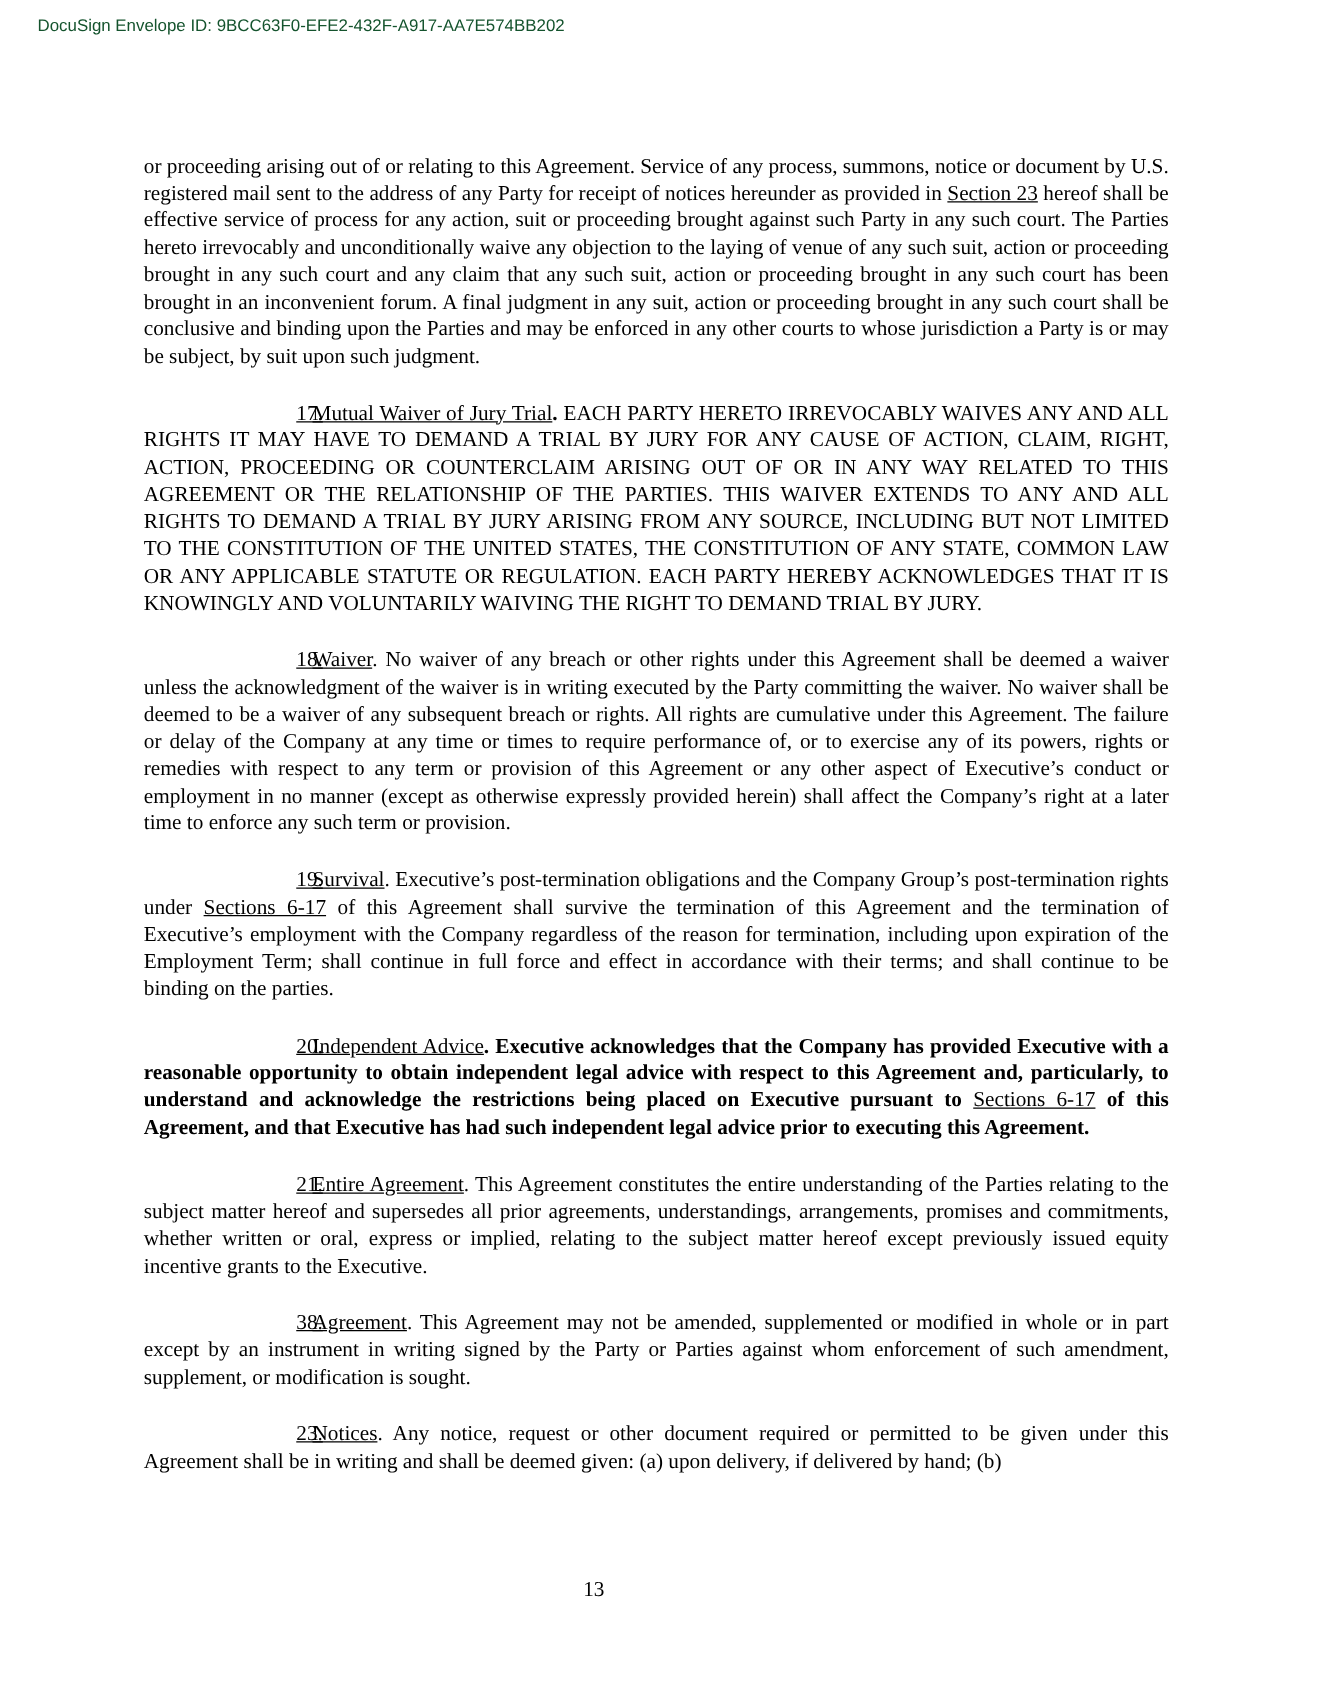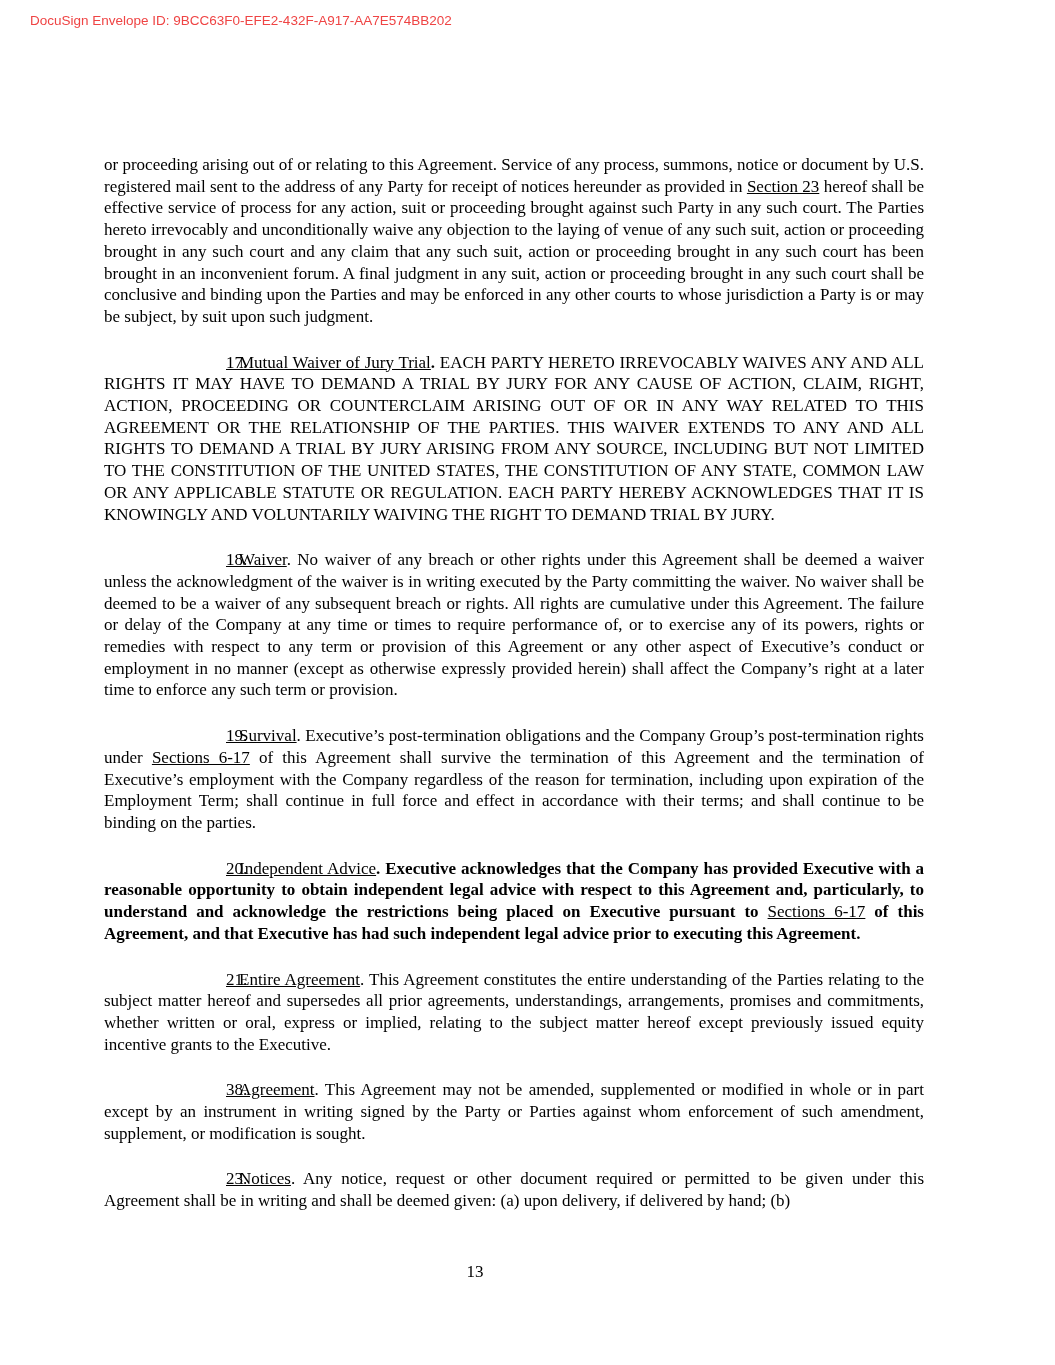--- a/index.html
+++ b/index.html
@@ -9,28 +9,27 @@
     color: #000000;
     font-family: "Liberation Serif", serif;
     position: relative;
     overflow: hidden;
   }
   .envelope-header {
     position: absolute;
     top: 13px; left: 30px;
     font-family: "Liberation Sans", sans-serif;
     font-size: 13.5px;
-    color: #ef4444;
+    color: #14532d;
     white-space: nowrap;
   }
   .content {
     position: absolute;
-    top: 122px; left: 104px;
+    top: 122px; left: 115px;
     width: 820px;
-    margin-top: 32px;
   }
   p.para {
     margin: 0 0 24px 0;
     font-size: 17px;
     line-height: 21.7px;
     text-align: justify;
   }
   p.numbered { text-indent: 61px; }
   .num { display: inline-block; width: 74px; text-decoration: underline; }
   .u  { text-decoration: underline; }

